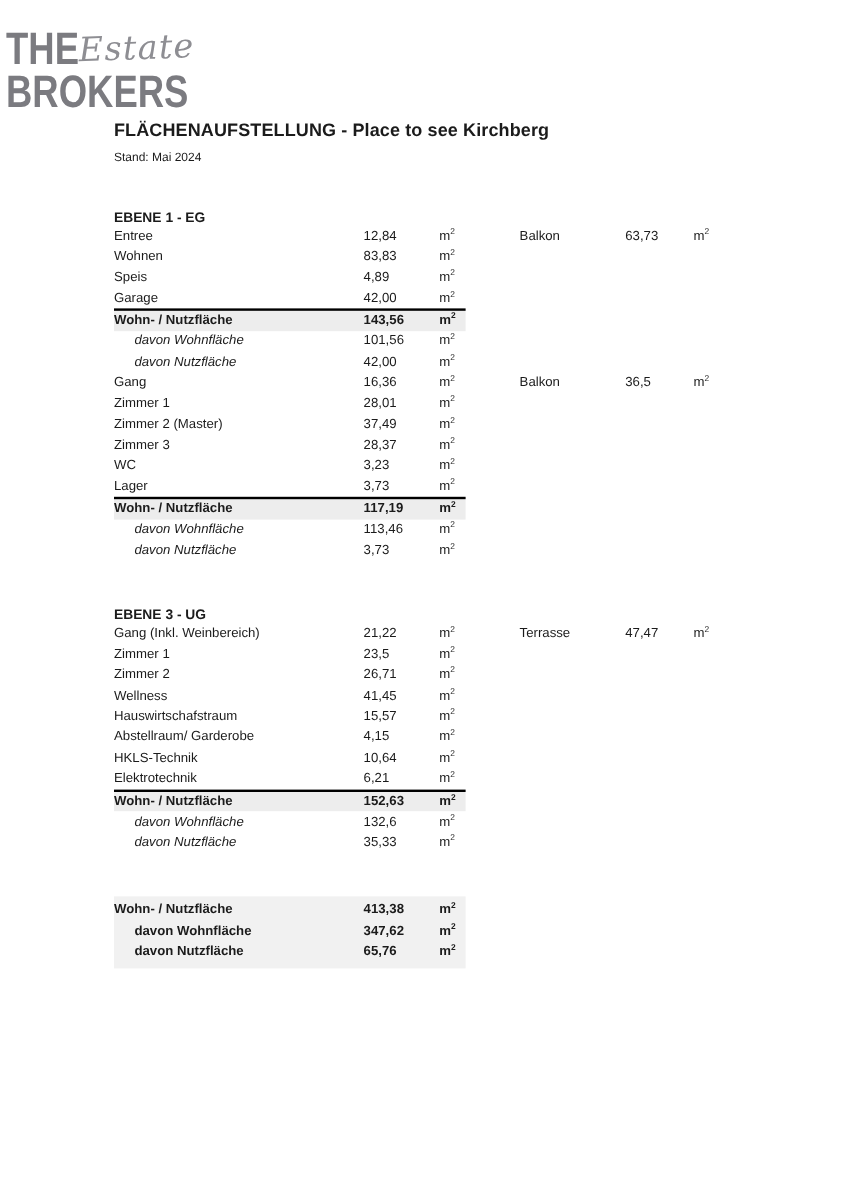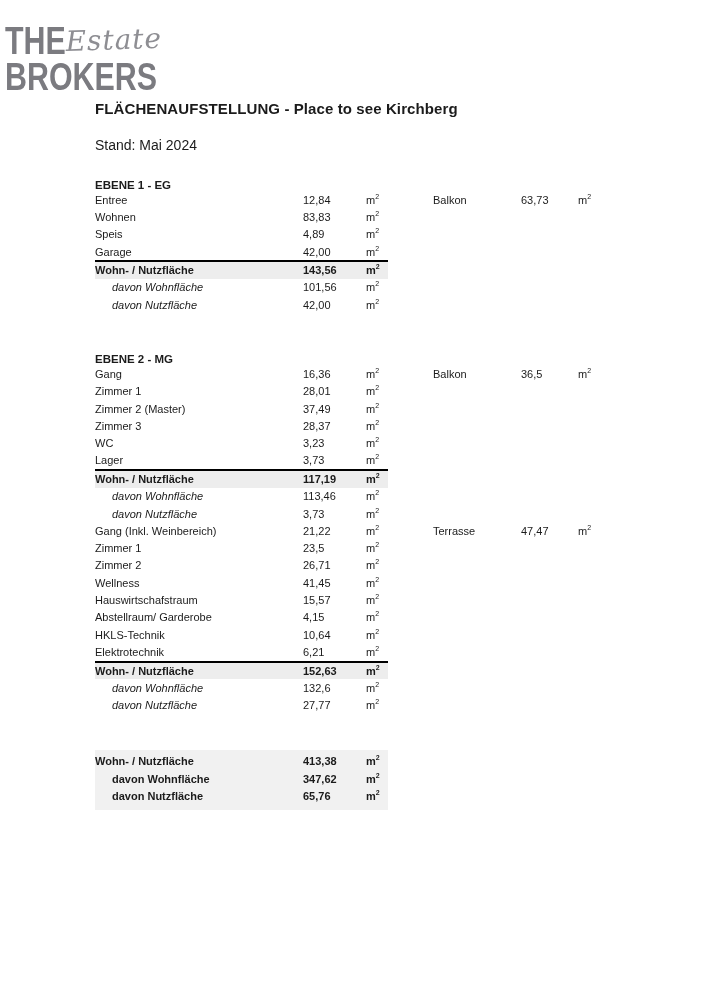--- a/index.html
+++ b/index.html
@@ -18,22 +18,22 @@
   .logo-brokers { font-size:38px; margin-top:-1px; }
   .logo-script {
     position:absolute; left:60px; top:2px;
     font-family:"DejaVu Serif",serif; font-style:italic;
     font-size:28px; color:#8e8e93; letter-spacing:1px;
     transform:rotate(-2deg); transform-origin:left top;
   }
   
   .content { position:absolute; top:16px; left:95px; width:600px; }
   .doc-title { margin-top:84px; font-size:15px; font-weight:bold; letter-spacing:0.1px; }
-  .doc-stand { margin-top:20px; font-size:14px; }
-  .sec-hdr { font-size:11.5px; font-weight:bold; margin-top:26px; }
+  .doc-stand { margin-top:9px; font-size:10px; }
+  .sec-hdr { font-size:11.5px; font-weight:bold; margin-top:39px; }
   .sec-hdr.gap { margin-top:40px; }
   .tbl { }
   .row { display:flex; align-items:center; height:17.3px; width:293px; font-size:11px; }
   .row.has-x { width:600px; }
   .lbl { flex:0 0 auto; width:208px; white-space:nowrap; }
   .val { flex:0 0 auto; width:58px; white-space:nowrap; }
   .u { flex:0 0 auto; width:22px; padding-left:5px; white-space:nowrap; }
   .u sup { font-size:7px; line-height:0; }
   .xlbl { flex:0 0 auto; width:88px; margin-left:45px; white-space:nowrap; }
   .xval { flex:0 0 auto; width:52px; white-space:nowrap; }
@@ -95,21 +95,20 @@
       <span class="val">101,56</span>
       <span class="u"><span>m</span><sup>2</sup></span>
     </div>
     <div class="row sub">
       <span class="lbl">davon Nutzfläche</span>
       <span class="val">42,00</span>
       <span class="u"><span>m</span><sup>2</sup></span>
     </div>
   </div>
 
-  <div class="sec-hdr gap">EBENE 2 - MG</div>
   <div class="tbl">
     <div class="row has-x">
       <span class="lbl">Gang</span>
       <span class="val">16,36</span>
       <span class="u"><span>m</span><sup>2</sup></span>
       <span class="xlbl">Balkon</span>
       <span class="xval">36,5</span>
       <span class="u"><span>m</span><sup>2</sup></span>
     </div>
     <div class="row">
@@ -147,20 +146,21 @@
       <span class="val">113,46</span>
       <span class="u"><span>m</span><sup>2</sup></span>
     </div>
     <div class="row sub">
       <span class="lbl">davon Nutzfläche</span>
       <span class="val">3,73</span>
       <span class="u"><span>m</span><sup>2</sup></span>
     </div>
   </div>
 
+  <div class="sec-hdr gap">EBENE 3 - UG</div>
   <div class="tbl">
     <div class="row has-x">
       <span class="lbl">Gang (Inkl. Weinbereich)</span>
       <span class="val">21,22</span>
       <span class="u"><span>m</span><sup>2</sup></span>
       <span class="xlbl">Terrasse</span>
       <span class="xval">47,47</span>
       <span class="u"><span>m</span><sup>2</sup></span>
     </div>
     <div class="row">
@@ -203,21 +203,21 @@
       <span class="val">152,63</span>
       <span class="u"><span>m</span><sup>2</sup></span>
     </div>
     <div class="row sub">
       <span class="lbl">davon Wohnfläche</span>
       <span class="val">132,6</span>
       <span class="u"><span>m</span><sup>2</sup></span>
     </div>
     <div class="row sub">
       <span class="lbl">davon Nutzfläche</span>
-      <span class="val">27,77</span>
+      <span class="val">35,33</span>
       <span class="u"><span>m</span><sup>2</sup></span>
     </div>
   </div>
 
   <div class="grand">
     <div class="row">
       <span class="lbl">Wohn- / Nutzfläche</span>
       <span class="val">413,38</span>
       <span class="u"><span>m</span><sup>2</sup></span>
     </div>

